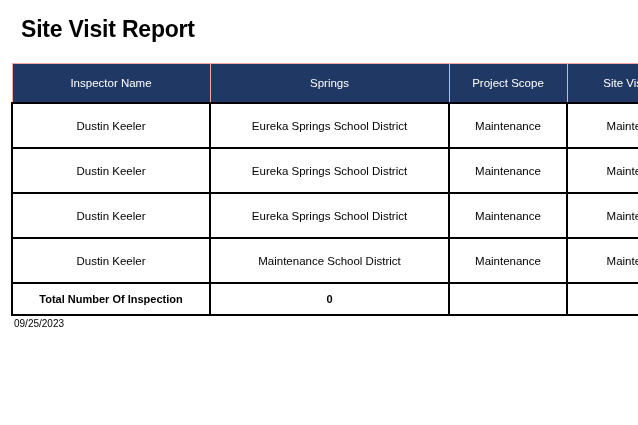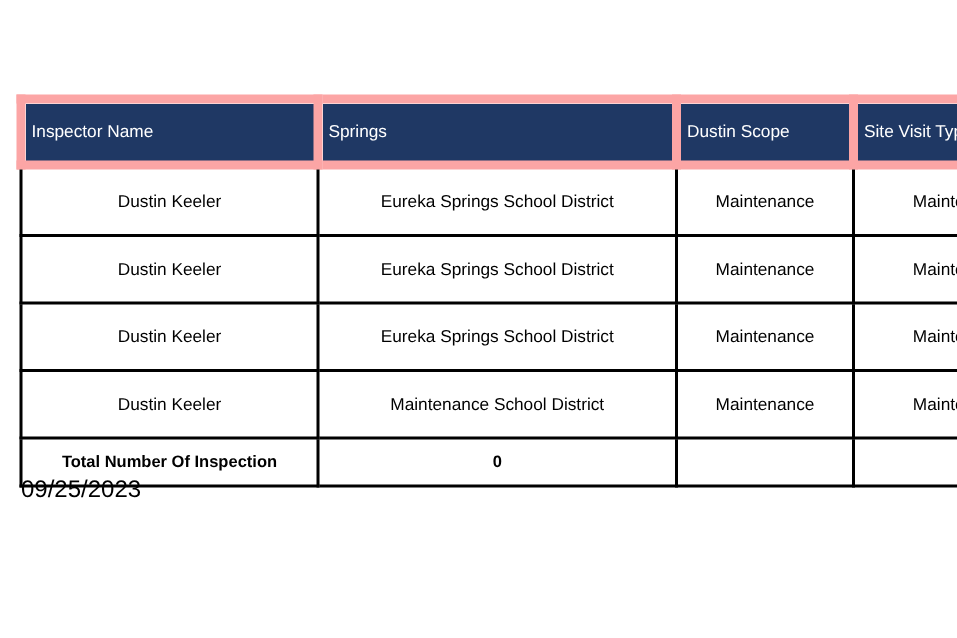--- a/index.html
+++ b/index.html
@@ -56,24 +56,24 @@
   table.report-table col.c-inspector { width: 198px; }
   table.report-table col.c-district  { width: 239px; }
   table.report-table col.c-scope     { width: 118px; }
   table.report-table col.c-type      { width: 145px; }
 
   table.report-table thead th {
     background: #1F3864;
     color: #ffffff;
     font-size: 11.5px;
     font-weight: normal;
-    text-align: left;
+    text-align: center;
     height: 38px;
     padding: 0 4px;
-    border: 6px solid #fca5a5;
+    border: 1px solid #fca5a5;
     white-space: nowrap;
     overflow: hidden;
   }
 
   table.report-table tbody td {
     font-size: 11.5px;
     color: #000000;
     text-align: center;
     height: 43px;
     padding: 0 4px;
@@ -86,45 +86,46 @@
   table.report-table tbody tr.total-row td {
     height: 30px;
     font-weight: bold;
     font-size: 11px;
   }
 
   #report-date {
     position: absolute;
     left: 14px;
     top: 318px;
-    font-size: 16px;
+    font-size: 10px;
     color: #000000;
     white-space: nowrap;
     text-align: center;
   }
 </style>
 </head>
 <body>
 
 <div id="report-page">
 
+  <div id="page-title">Site Visit Report</div>
 
   <div id="report-table-wrap">
     <table class="report-table">
       <colgroup>
         <col class="c-inspector">
         <col class="c-district">
         <col class="c-scope">
         <col class="c-type">
       </colgroup>
       <thead>
         <tr>
           <th>Inspector Name</th>
           <th>Springs</th>
-          <th>Dustin Scope</th>
+          <th>Project Scope</th>
           <th>Site Visit Type</th>
         </tr>
       </thead>
       <tbody>
         <tr>
           <td>Dustin Keeler</td>
           <td>Eureka Springs School District</td>
           <td>Maintenance</td>
           <td>Maintenance</td>
         </tr>

